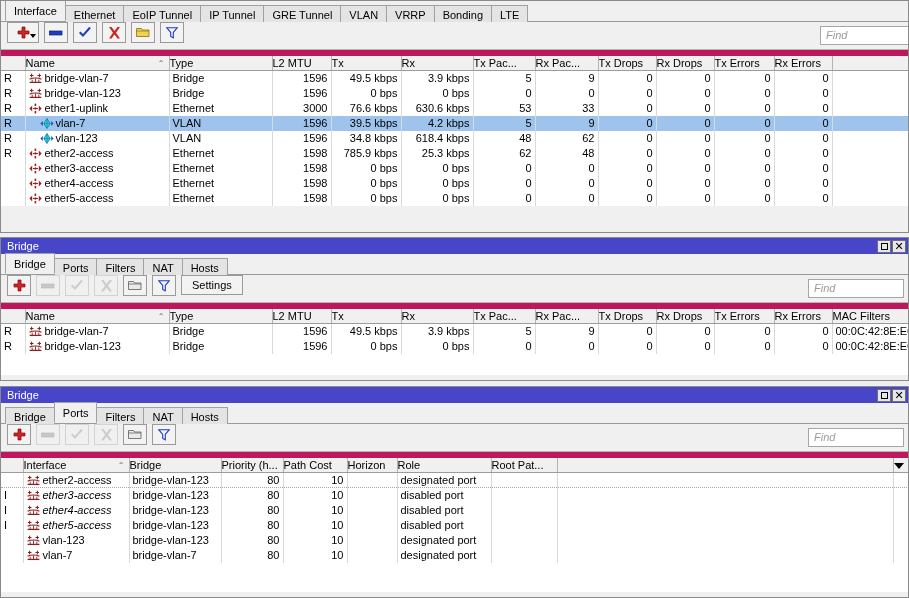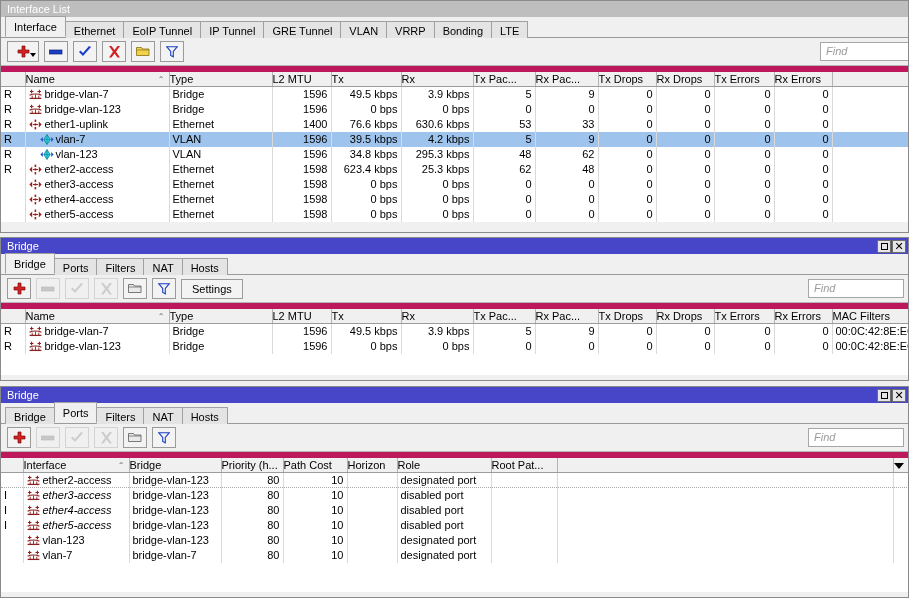--- a/index.html
+++ b/index.html
@@ -63,21 +63,21 @@
     height:21px; line-height:20px;
     top:0;
     border-bottom:1px solid #f0f0f0;
     z-index:2;
   }
 
   
   .toolbar {
     height: 28px;
     background:#f0f0f0;
-    display:flex; align-items:center;
+    display:flex; 
     padding-left:6px;
     gap:5px;
     position:relative;
     border-bottom:1px solid #b5b5b5;
   }
   .tbtn {
     width:24px; height:21px;
     border:1px solid #9a9a9a;
     background:#f3f3f3;
     display:flex; align-items:center; justify-content:center;
@@ -141,23 +141,20 @@
   .caret-dn { display:inline-block; width:0;height:0;
     border-left:5px solid transparent;border-right:5px solid transparent;border-top:6px solid #000;}
 </style>
 </head>
 <body>
 
 <div class="screen">
 
   <div class="window" id="w1" style="left:0px; top:0px; width:909px; height:233px;">
 
-    <div class="titlebar inactive">
-      <span class="tb-title">Interface List</span>
-    </div>
 
     <div class="tabstrip">
       <div class="tab selected"><span>Interface</span></div>
       <div class="tab"><span>Ethernet</span></div>
       <div class="tab"><span>EoIP Tunnel</span></div>
       <div class="tab"><span>IP Tunnel</span></div>
       <div class="tab"><span>GRE Tunnel</span></div>
       <div class="tab"><span>VLAN</span></div>
       <div class="tab"><span>VRRP</span></div>
       <div class="tab"><span>Bonding</span></div>
@@ -294,21 +291,21 @@
                       <path d="M12.6 5.5 L9.8 2.6 L9.8 8.4 Z" fill="#9a1f1f"></path>
                       <path d="M4 5.5 h5" stroke="#9a1f1f" stroke-width="1" fill="none"></path>
                       <rect x="5.6" y="0.6" width="1.6" height="2.4" fill="#9a1f1f"></rect>
                       <rect x="5.6" y="4.4" width="1.6" height="2.2" fill="#9a1f1f"></rect>
                       <rect x="5.6" y="8" width="1.6" height="2.4" fill="#9a1f1f"></rect>
                     </svg></span>
                   <span>ether1-uplink</span>
                 </span>
               </td>
               <td>Ethernet</td>
-              <td class="r">1400</td>
+              <td class="r">3000</td>
               <td class="r">76.6 kbps</td>
               <td class="r">630.6 kbps</td>
               <td class="r">53</td>
               <td class="r">33</td>
               <td class="r">0</td>
               <td class="r">0</td>
               <td class="r">0</td>
               <td class="r">0</td>
               <td></td>
             </tr>
@@ -346,21 +343,21 @@
                       <path d="M13.6 5.5 L11.2 3 L11.2 8 Z" fill="#1a4fd0"></path>
                       <path d="M7 0.6 L10.2 5.5 L7 10.4 L3.8 5.5 Z" fill="#29d7e8" stroke="#0f7d8c" stroke-width="0.8"></path>
                       <path d="M7 0.6 L7 10.4 M3.8 5.5 L10.2 5.5" stroke="#0f7d8c" stroke-width="0.6"></path>
                     </svg></span>
                   <span>vlan-123</span>
                 </span>
               </td>
               <td>VLAN</td>
               <td class="r">1596</td>
               <td class="r">34.8 kbps</td>
-              <td class="r">295.3 kbps</td>
+              <td class="r">618.4 kbps</td>
               <td class="r">48</td>
               <td class="r">62</td>
               <td class="r">0</td>
               <td class="r">0</td>
               <td class="r">0</td>
               <td class="r">0</td>
               <td></td>
             </tr>
             <tr>
               <td class="flagcell">R</td>
@@ -372,21 +369,21 @@
                       <path d="M4 5.5 h5" stroke="#9a1f1f" stroke-width="1" fill="none"></path>
                       <rect x="5.6" y="0.6" width="1.6" height="2.4" fill="#9a1f1f"></rect>
                       <rect x="5.6" y="4.4" width="1.6" height="2.2" fill="#9a1f1f"></rect>
                       <rect x="5.6" y="8" width="1.6" height="2.4" fill="#9a1f1f"></rect>
                     </svg></span>
                   <span>ether2-access</span>
                 </span>
               </td>
               <td>Ethernet</td>
               <td class="r">1598</td>
-              <td class="r">623.4 kbps</td>
+              <td class="r">785.9 kbps</td>
               <td class="r">25.3 kbps</td>
               <td class="r">62</td>
               <td class="r">48</td>
               <td class="r">0</td>
               <td class="r">0</td>
               <td class="r">0</td>
               <td class="r">0</td>
               <td></td>
             </tr>
             <tr>

